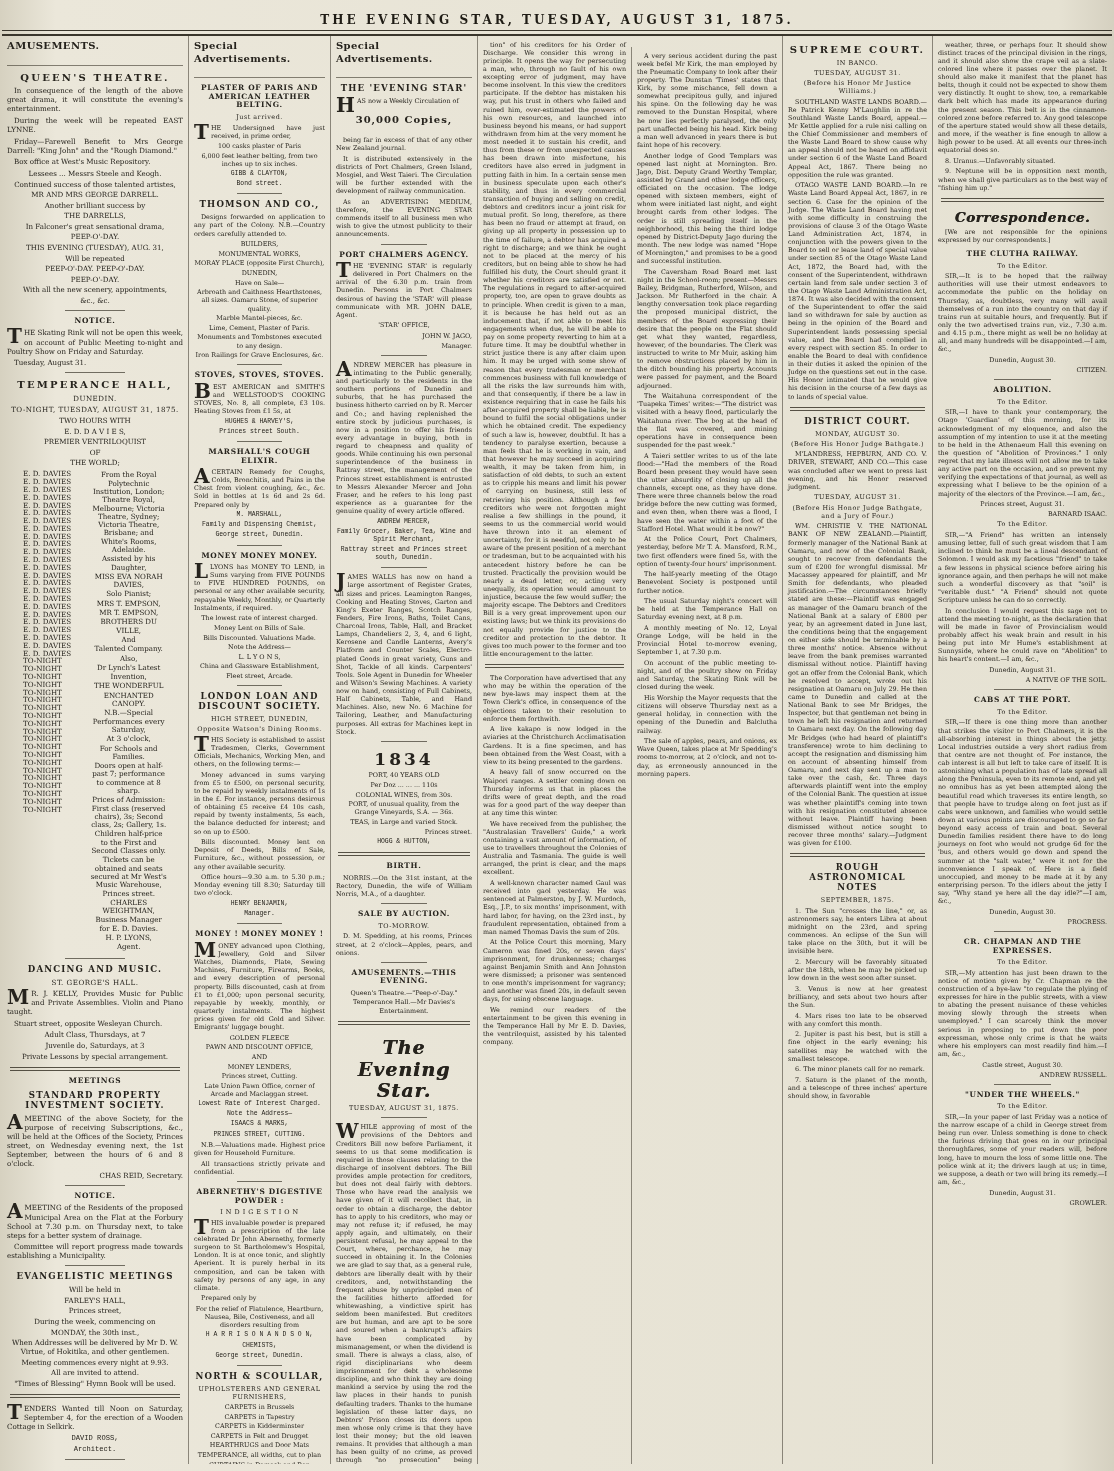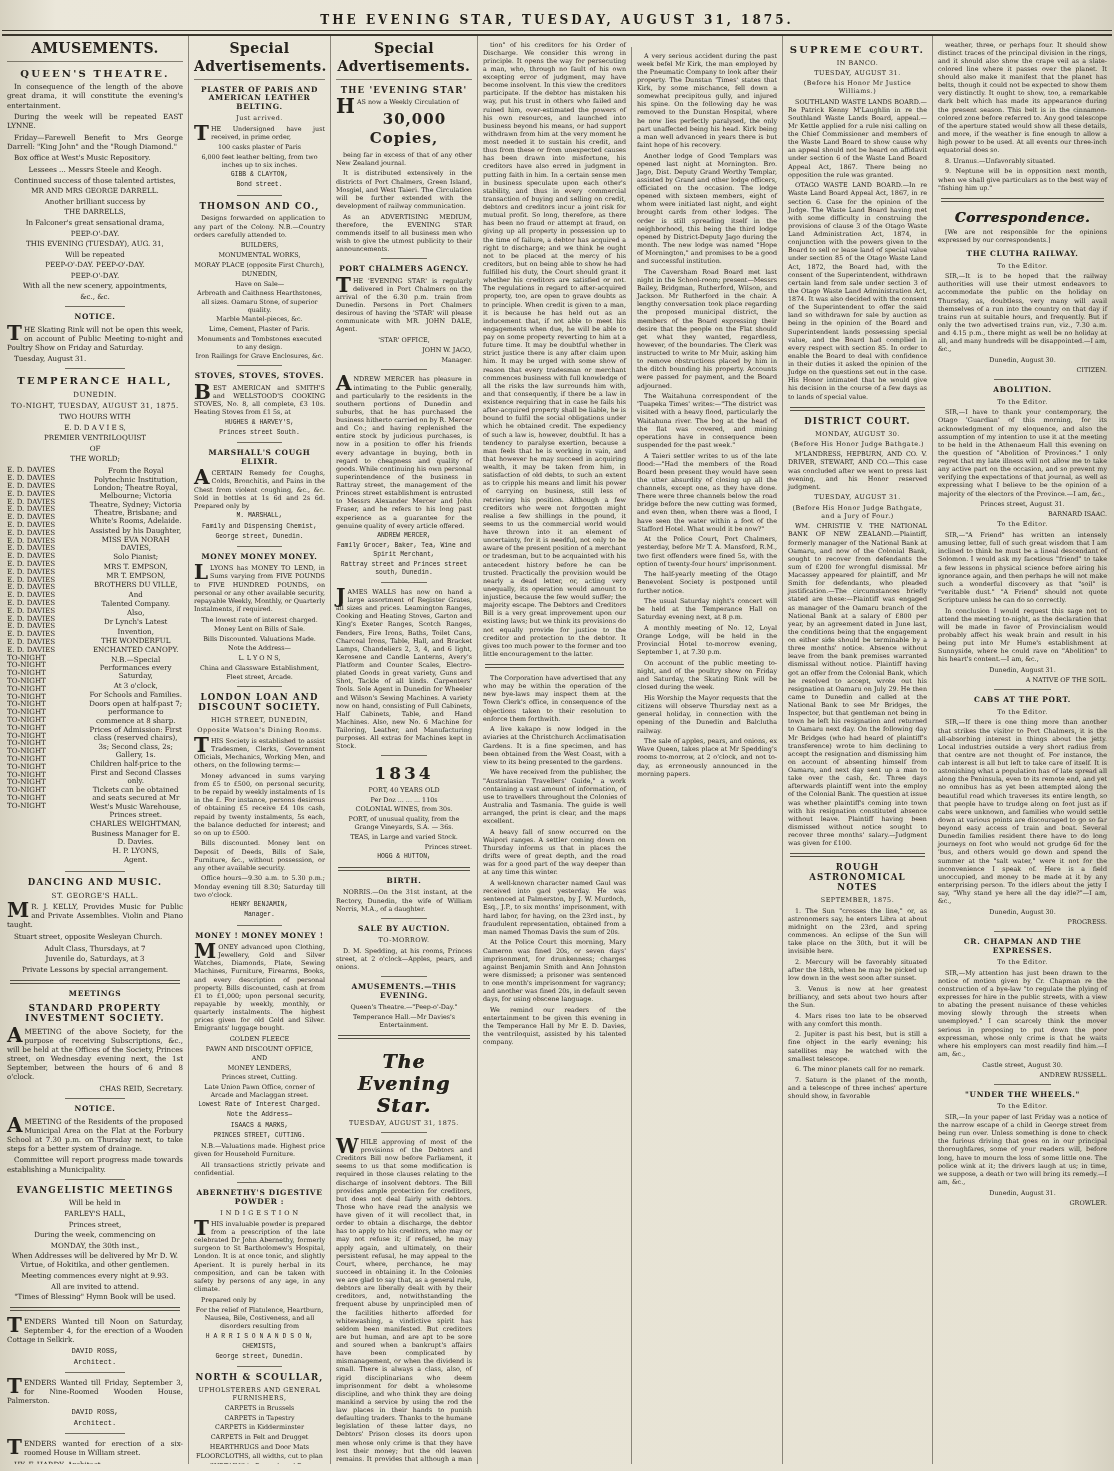--- a/index.html
+++ b/index.html
@@ -6,43 +6,43 @@
   .page{position:relative;width:1114px;height:1471px;margin:0 auto;overflow:hidden;
         background:linear-gradient(90deg,#d6d1c0,#ebe7da 5%,#e8e4d6 50%,#e6e2d3 95%,#d5d0c0);
         font-family:"DejaVu Serif","Liberation Serif",serif;color:#26231d;}
   .mast{padding-top:13px;text-align:center;font-size:12px;font-weight:bold;letter-spacing:3px;color:#1f1c15;}
   .mastrule{height:3px;border-top:1px solid #3a362c;border-bottom:2px solid #3a362c;margin:3px 2px 0;}
   .cols{display:flex;height:1428px;padding:0 2px;align-items:stretch;}
   .col{box-sizing:border-box;padding:2px 5px 0;overflow:hidden;border-left:1px solid rgba(60,55,44,.55);
        font-size:6.4px;line-height:1.27;}
   .col:first-child{border-left:none;}
   .col1{font-size:7.1px;line-height:1.28;}
-  .colhead{text-align:center;font-weight:bold;font-size:14px;padding:2px 0 3px;
+  .colhead{font-weight:bold;font-size:10px;padding:2px 0 12px;
            border-bottom:1px solid rgba(60,55,44,.6);margin-bottom:3px;letter-spacing:.4px;}
   .h{text-align:center;font-weight:bold;margin:6px 0 3px;line-height:1.15;}
   .h.lg{font-size:10px;letter-spacing:2.2px;}
   .h.md{font-size:8.6px;letter-spacing:1.2px;}
   .h.sm{font-size:7.4px;letter-spacing:.7px;}
   .h.huge{font-size:17px;letter-spacing:3px;margin:8px 0 2px;}
   .h.bl{font-size:19px;font-style:italic;font-weight:bold;letter-spacing:1px;margin:12px 0 2px;
         text-shadow:.4px 0 0 #26231d;}
   .h.bl2{font-size:13.5px;font-style:italic;font-weight:bold;letter-spacing:.5px;margin:8px 0 2px;
         text-shadow:.3px 0 0 #26231d;}
   .sub{text-align:center;margin:2px 0;letter-spacing:.5px;}
   .ln{text-align:center;margin:1.5px 0;}
-  .ln.big{font-size:15px;font-weight:bold;letter-spacing:1px;margin:3px 0;}
+  .ln.big{font-size:10px;font-weight:bold;letter-spacing:1px;margin:9px 0;}
   .col p{margin:2.5px 0;text-align:justify;text-indent:7px;}
   .col p.np{text-indent:0;}
   .dc{float:left;font-size:20px;line-height:15px;padding:1px 2px 0 0;font-weight:bold;}
   .sig{text-align:right;margin:2px 0;}
   .csig{text-align:center;margin:2px 0;font-family:Liberation Mono, monospace;}
   hr.sep{border:none;border-top:1px solid rgba(60,55,44,.7);width:34%;margin:5px auto;}
   hr.sepd{border:none;border-top:1px solid rgba(60,55,44,.85);border-bottom:1px solid rgba(60,55,44,.85);
           height:2px;width:97%;margin:6px auto;background:transparent;}
-  .rail{display:flex;gap:4px;margin:3px 0;}
+  .rail{display:flex;gap:4px;margin:3px 16px;}
   .rail .rl{width:44%;line-height:1.1;}
   .rail .rl div{white-space:nowrap;}
   .rail .rm{flex:1;line-height:1.17;}
   .rail .rm div{text-align:center;margin:1px 0;}
 </style>
 </head>
 <body>
 
 <div class="page">
   <div class="mast">THE EVENING STAR, TUESDAY, AUGUST 31, 1875.</div>
@@ -274,21 +274,21 @@
         <div class="csig">CHEMISTS,</div>
         <div class="csig">George street, Dunedin.</div>
         <hr class="sep">
         <div class="h md">NORTH  &amp;  SCOULLAR,</div>
         <div class="sub">UPHOLSTERERS AND GENERAL FURNISHERS,</div>
         <div class="ln">CARPETS in Brussels</div>
         <div class="ln">CARPETS in Tapestry</div>
         <div class="ln">CARPETS in Kidderminster</div>
         <div class="ln">CARPETS in Felt and Drugget</div>
         <div class="ln">HEARTHRUGS and Door Mats</div>
-        <div class="ln">FLOORCLOTHS, all widths, cut to plan</div>
+        <div class="ln">TEMPERANCE, all widths, cut to plan</div>
         <div class="ln">CURTAINS in Damask and Rep</div>
         <div class="ln">BEDSTEADS, Iron and Brass</div>
         <div class="ln">BEDDING of every description</div>
       </div>
       <div class="col col3" style="width: 147px;">
         <div class="colhead">Special Advertisements.</div>
         <div class="h md">THE  'EVENING  STAR'</div>
         <p class="np"><span class="dc">H</span>AS now a Weekly Circulation of</p>
         <div class="ln big">30,000 Copies,</div>
         <p>being far in excess of that of any other New Zealand journal.</p>
@@ -331,22 +331,22 @@
         <div class="h bl">The Evening Star.</div>
         <div class="sub">TUESDAY,  AUGUST  31,  1875.</div>
         <hr class="sep">
         <p class="np"><span class="dc">W</span>HILE approving of most of the provisions of the Debtors and Creditors Bill now before Parliament, it seems to us that some modification is required in those clauses relating to the discharge of insolvent debtors.  The Bill provides ample protection for creditors, but does not deal fairly with debtors.  Those who have read the analysis we have given of it will recollect that, in order to obtain a discharge, the debtor has to apply to his creditors, who may or may not refuse it; if refused, he may apply again, and ultimately, on their persistent refusal, he may appeal to the Court, where, perchance, he may succeed in obtaining it.  In the Colonies we are glad to say that, as a general rule, debtors are liberally dealt with by their creditors, and, notwithstanding the frequent abuse by unprincipled men of the facilities hitherto afforded for whitewashing, a vindictive spirit has seldom been manifested.  But creditors are but human, and are apt to be sore and soured when a bankrupt's affairs have been complicated by mismanagement, or when the dividend is small.  There is always a class, also, of rigid disciplinarians who deem imprisonment for debt a wholesome discipline, and who think they are doing mankind a service by using the rod the law places in their hands to punish defaulting traders.  Thanks to the humane legislation of these latter days, no Debtors' Prison closes its doors upon men whose only crime is that they have lost their money; but the old leaven remains.  It provides that although a man has been guilty of no crime, as proved through "no prosecution" being "commenced, or about to be commenced" under the provisions of the Fraudulent Debtors Act which is intended to form part of our Insolvency Laws, and although he has "given up all his property," he shall yet be mainly dependent upon the "satisfac-</p>
       </div>
       <div class="col col4" style="width: 154px;">
         <p>tion" of his creditors for his Order of Discharge.  We consider this wrong in principle.  It opens the way for persecuting a man, who, through no fault of his own excepting error of judgment, may have become insolvent.  In this view the creditors participate.  If the debtor has mistaken his way, put his trust in others who failed and ruined him, over-estimated the powers of his own resources, and launched into business beyond his means, or had support withdrawn from him at the very moment he most needed it to sustain his credit, and thus from these or from unexpected causes has been drawn into misfortune, his creditors have also erred in judgment in putting faith in him.  In a certain sense men in business speculate upon each other's stability, and thus in every commercial transaction of buying and selling on credit, debtors and creditors incur a joint risk for mutual profit.  So long, therefore, as there has been no fraud or attempt at fraud, on giving up all property in possession up to the time of failure, a debtor has acquired a right to discharge; and we think he ought not to be placed at the mercy of his creditors, but on being able to show he had fulfilled his duty, the Court should grant it whether his creditors are satisfied or not.  The regulations in regard to after-acquired property, too, are open to grave doubts as to principle.  When credit is given to a man, it is because he has held out as an inducement that, if not able to meet his engagements when due, he will be able to pay on some property reverting to him at a future time.  It may be doubtful whether in strict justice there is any after claim upon him.  It may be urged with some show of reason that every tradesman or merchant commences business with full knowledge of all the risks the law surrounds him with, and that consequently, if there be a law in existence requiring that in case he fails his after-acquired property shall be liable, he is bound to fulfil the social obligations under which he obtained credit.  The expediency of such a law is, however, doubtful.  It has a tendency to paralyse exertion, because a man feels that he is working in vain, and that however he may succeed in acquiring wealth, it may be taken from him, in satisfaction of old debts, to such an extent as to cripple his means and limit his power of carrying on business, still less of retrieving his position.  Although a few creditors who were not forgotten might realise a few shillings in the pound, it seems to us the commercial world would have thrown into it an element of uncertainty, for it is needful, not only to be aware of the present position of a merchant or tradesman, but to be acquainted with his antecedent history before he can be trusted.  Practically the provision would be nearly a dead letter, or, acting very unequally, its operation would amount to injustice, because the few would suffer; the majority escape.  The Debtors and Creditors Bill is a very great improvement upon our existing laws; but we think its provisions do not equally provide for justice to the creditor and protection to the debtor.  It gives too much power to the former and too little encouragement to the latter.</p>
         <hr class="sepd">
         <p>The Corporation have advertised that any who may be within the operation of the new bye-laws may inspect them at the Town Clerk's office, in consequence of the objections taken to their resolution to enforce them forthwith.</p>
         <p>A live kakapo is now lodged in the aviaries at the Christchurch Acclimatisation Gardens.  It is a fine specimen, and has been obtained from the West Coast, with a view to its being presented to the gardens.</p>
+        <p>A heavy fall of snow occurred on the Waipori ranges.  A settler coming down on Thursday informs us that in places the drifts were of great depth, and the road was for a good part of the way deeper than at any time this winter.</p>
         <p>We have received from the publisher, the "Australasian Travellers' Guide," a work containing a vast amount of information, of use to travellers throughout the Colonies of Australia and Tasmania.  The guide is well arranged, the print is clear, and the maps excellent.</p>
-        <p>A heavy fall of snow occurred on the Waipori ranges.  A settler coming down on Thursday informs us that in places the drifts were of great depth, and the road was for a good part of the way deeper than at any time this winter.</p>
         <p>A well-known character named Gaul was received into gaol yesterday.  He was sentenced at Palmerston, by J. W. Murdoch, Esq., J.P., to six months' imprisonment, with hard labor, for having, on the 23rd inst., by fraudulent representation, obtained from a man named Thomas Davis the sum of 20s.</p>
         <p>At the Police Court this morning, Mary Cameron was fined 20s, or seven days' imprisonment, for drunkenness; charges against Benjamin Smith and Ann Johnston were dismissed; a prisoner was sentenced to one month's imprisonment for vagrancy; and another was fined 20s, in default seven days, for using obscene language.</p>
         <p>We remind our readers of the entertainment to be given this evening in the Temperance Hall by Mr E. D. Davies, the ventriloquist, assisted by his talented company.</p>
       </div>
       <div class="col col5" style="width: 151px; margin-top: 11px;">
         <p>A very serious accident during the past week befel Mr Kirk, the man employed by the Pneumatic Company to look after their property.  The Dunstan 'Times' states that Kirk, by some mischance, fell down a somewhat precipitous gully, and injured his spine.  On the following day he was removed to the Dunstan Hospital, where he now lies perfectly paralysed, the only part unaffected being his head.  Kirk being a man well advanced in years there is but faint hope of his recovery.</p>
         <p>Another lodge of Good Templars was opened last night at Mornington.  Bro. Jago, Dist. Deputy Grand Worthy Templar, assisted by Grand and other lodge officers, officiated on the occasion.  The lodge opened with sixteen members, eight of whom were initiated last night, and eight brought cards from other lodges.  The order is still spreading itself in the neighborhood, this being the third lodge opened by District-Deputy Jago during the month.  The new lodge was named "Hope of Mornington," and promises to be a good and successful institution.</p>
         <p>The Caversham Road Board met last night in the School-room; present—Messrs Bailey, Bridgman, Rutherford, Wilson, and Jackson.  Mr Rutherford in the chair.  A lengthy conversation took place regarding the proposed municipal district, the members of the Board expressing their desire that the people on the Flat should get what they wanted, regardless, however, of the boundaries.  The Clerk was instructed to write to Mr Muir, asking him to remove obstructions placed by him in the ditch bounding his property.  Accounts were passed for payment, and the Board adjourned.</p>
         <p>The Waitahuna correspondent of the 'Tuapeka Times' writes:—"The district was visited with a heavy flood, particularly the Waitahuna river.  The bog at the head of the flat was covered, and mining operations have in consequence been suspended for the past week."</p>
         <p>A Taieri settler writes to us of the late flood:—"Had the members of the Road Board been present they would have seen the utter absurdity of closing up all the channels, except one, as they have done.  There were three channels below the road bridge before the new cutting was formed, and even then, when there was a flood, I have seen the water within a foot of the Stafford Hotel.  What would it be now?"</p>

